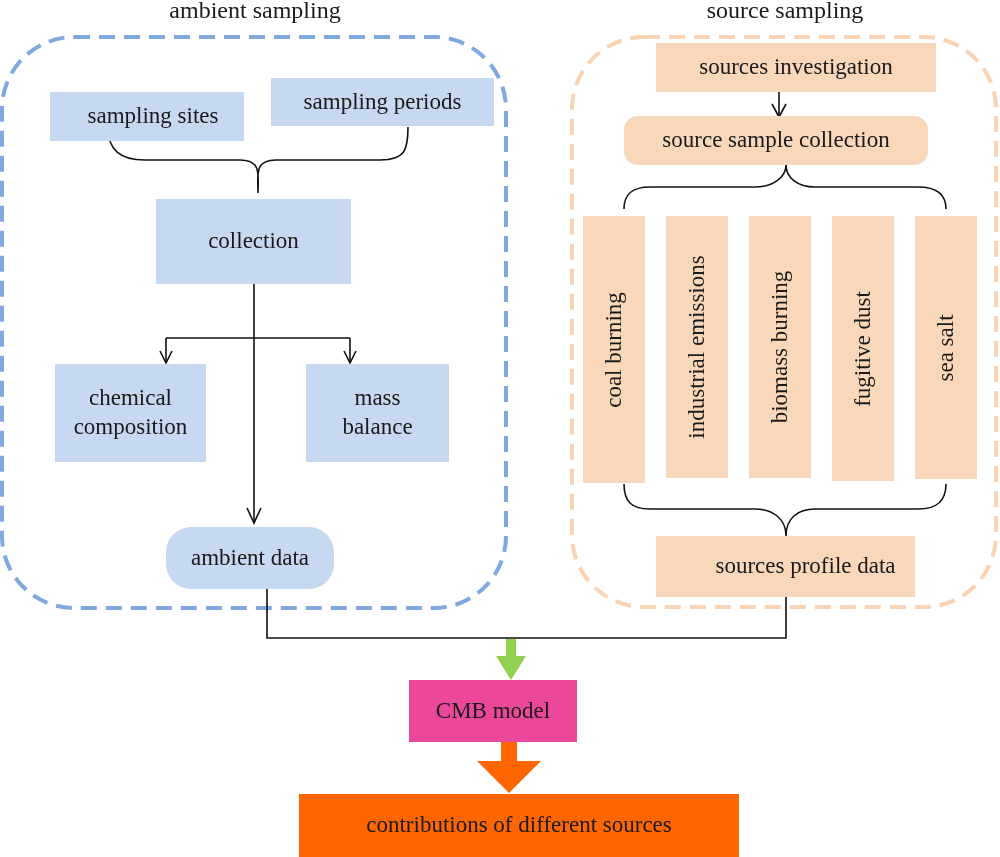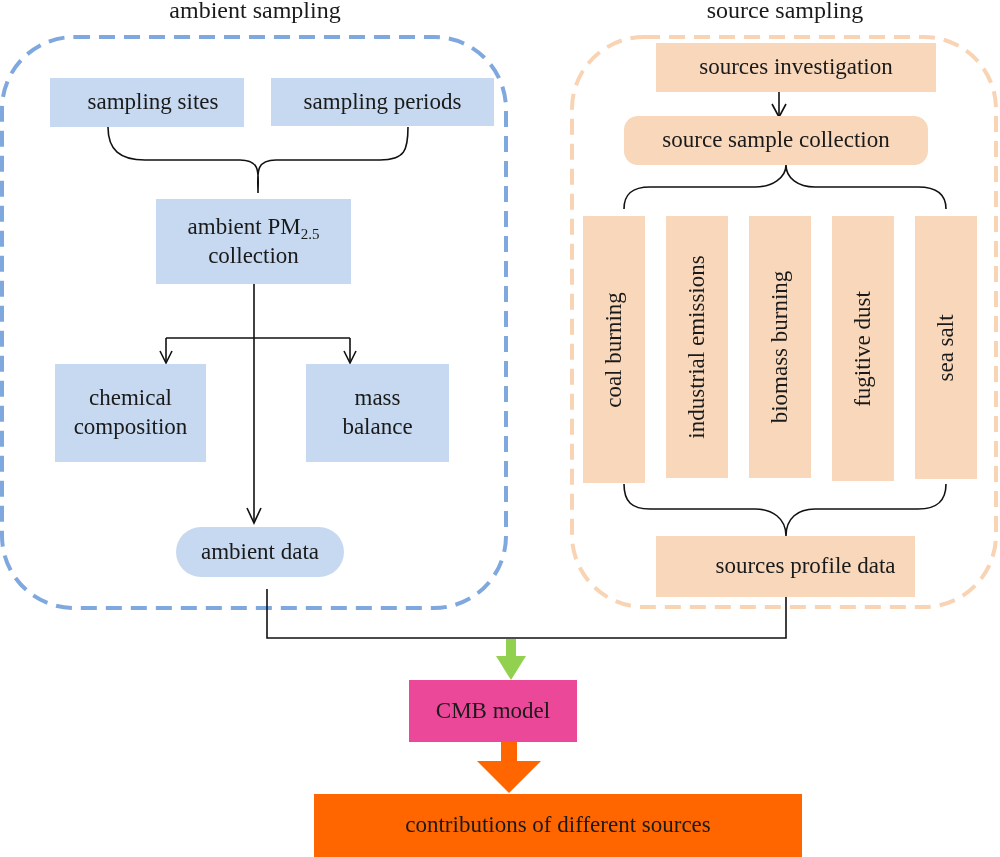--- a/index.html
+++ b/index.html
@@ -51,39 +51,38 @@
   <rect x="506" y="639" width="10" height="18" fill="#92d050"></rect>
   <polygon points="496,656 526,656 511,680" fill="#92d050"></polygon>
 
   <rect x="501" y="742" width="16" height="20" fill="#ff6600"></rect>
   <polygon points="477,761 541,761 509,793" fill="#ff6600"></polygon>
 </svg>
 
 <div class="abs title" style="left:150px; top:-3px; width:210px;">ambient sampling</div>
 <div class="abs title" style="left:670px; top:-3px; width:230px;">source sampling</div>
 
-<div class="box blue" style="left:50px; top:78px; width:194px; height:49px;padding-left:12px;">
+<div class="box blue" style="left:50px; top:92px; width:194px; height:49px;padding-left:12px;">
   <span>sampling sites</span>
 </div>
 <div class="box blue" style="left:263px; top:78px; width:223px; height:48px;margin-left:8px;">
   <span>sampling periods</span>
 </div>
 <div class="box blue" style="left:156px; top:199px; width:195px; height:85px; flex-direction:column;">
-  <div><span>ambient PM</span><sub>2.5</sub></div>
   <div>collection</div>
 </div>
 <div class="box blue" style="left:55px; top:364px; width:151px; height:98px; flex-direction:column;">
   <div>chemical</div>
   <div>composition</div>
 </div>
 <div class="box blue" style="left:306px; top:364px; width:143px; height:98px; flex-direction:column;">
   <div>mass</div>
   <div>balance</div>
 </div>
-<div class="box blue" style="left:176px; top:527px; width:168px; height:50px;border-radius:25px;">
+<div class="box blue" style="left:166px; top:527px; width:168px; height:62px;border-radius:25px;">
   <span>ambient data</span>
 </div>
 
 <div class="box peach" style="left:656px; top:43px; width:280px; height:49px;">
   <span>sources investigation</span>
 </div>
 <div class="box peach" style="left:624px; top:116px; width:304px; height:49px;border-radius:14px;">
   <span>source sample collection</span>
 </div>
 
@@ -103,15 +102,15 @@
   <span class="vtext">sea salt</span>
 </div>
 
 <div class="box peach" style="left:656px; top:536px; width:259px; height:61px;padding-left:40px;">
   <span>sources profile data</span>
 </div>
 
 <div class="box green" style="left:409px; top:680px; width:168px; height:62px;">
   <span>CMB model</span>
 </div>
-<div class="box orange" style="left:314px; top:794px; width:488px; height:63px;">
+<div class="box orange" style="left:299px; top:794px; width:440px; height:63px;">
   <span>contributions of different sources</span>
 </div>
 
 </body></html>

